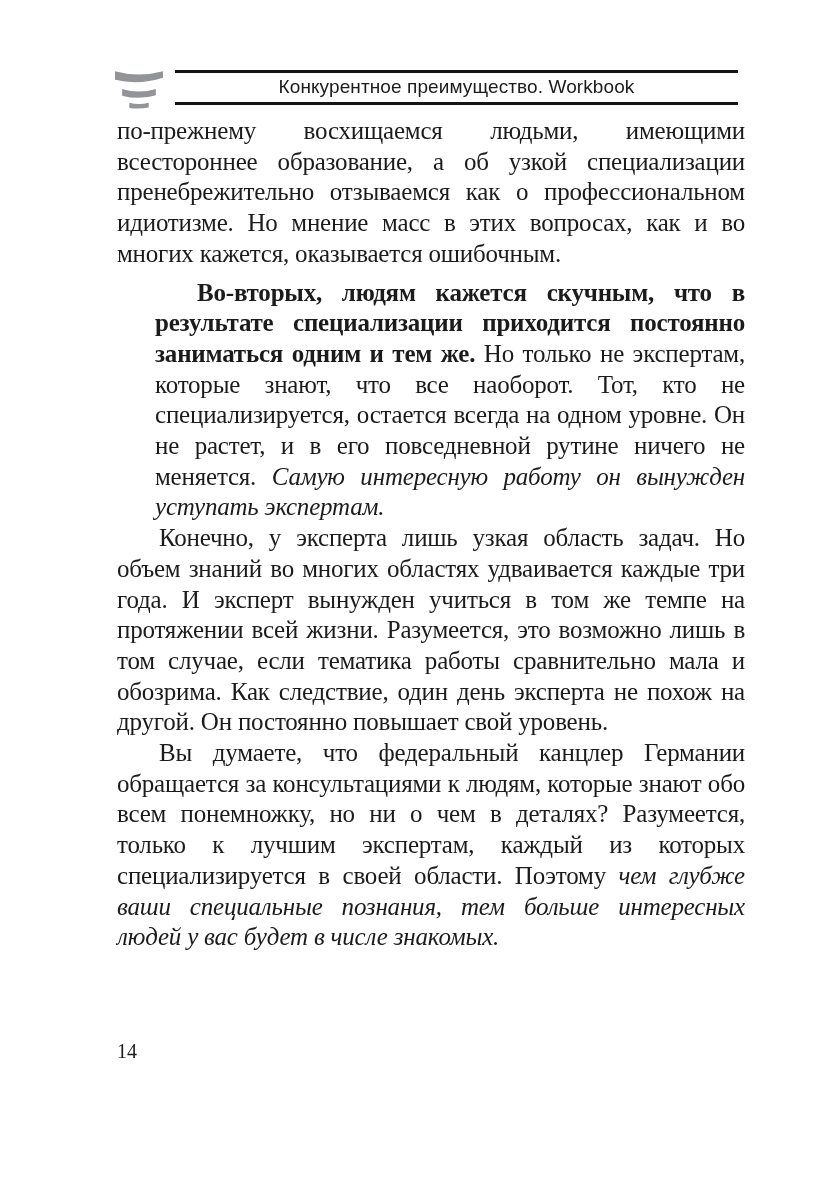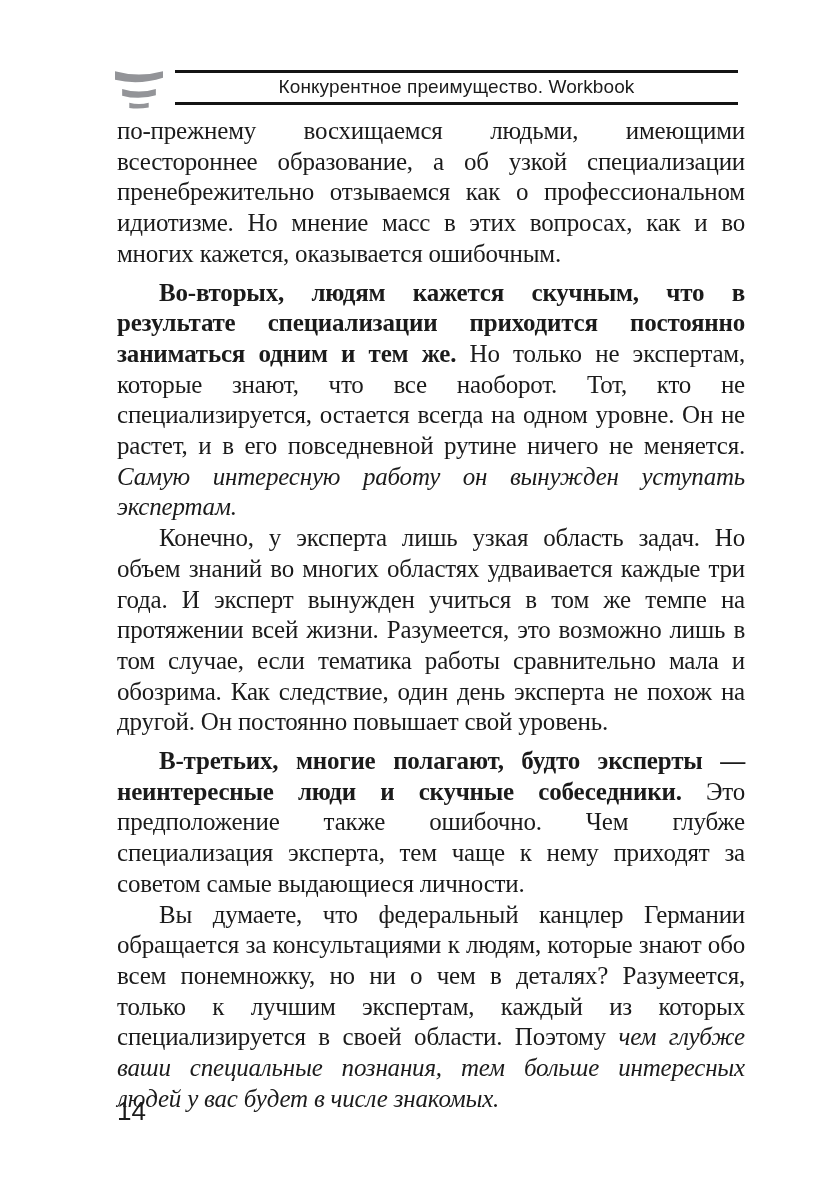--- a/index.html
+++ b/index.html
@@ -35,28 +35,28 @@
     position: absolute; left: 117px; top: 116px; width: 628px;
     text-align: justify;
     font-size: 25px;
     line-height: 30.7px;
     letter-spacing: -0.2px;
     color: var(--text, #1b1b1b);
     hyphens: auto; -webkit-hyphens: auto;
   }
   .text-block p { margin: 0; }
   .text-block p.indent { text-indent: 42px; }
-  .text-block p.spaced { margin-top: 8px; }
+  .text-block p.spaced { margin-top: 8px; margin-left: 38px; }
   .seg-regular { font-weight: 400; font-style: normal; }
   .seg-bold { font-weight: 700; font-style: normal; }
   .seg-italic { font-weight: 400; font-style: italic; }
   .page-number {
-    position: absolute; left: 117px; top: 1096px;
-    font-family: Liberation Sans, sans-serif;
-    font-size: 26px;
+    position: absolute; left: 117px; top: 1040px;
+    font-family: Liberation Serif, serif;
+    font-size: 20px;
     color: var(--text, #1b1b1b);
   }
 </style>
 </head>
 <body>
 
 <div class="page">
 
   <header>
     <div class="logo">
@@ -68,19 +68,18 @@
     </div>
     <div class="running-head">
       <span class="running-title">Конкурентное преимущество. Workbook</span>
     </div>
   </header>
 
   <main class="text-block">
       <p><span class="seg-regular">по-прежнему восхищаемся людьми, имеющими всестороннее образование, а об узкой специализации пренебрежительно отзываемся как о профессиональном идиотизме. Но мнение масс в этих вопросах, как и во многих кажется, оказывается ошибочным.</span></p>
       <p class="indent spaced"><span class="seg-bold">Во-вторых, людям кажется скучным, что в результате специализации приходится постоянно заниматься одним и тем же. </span><span class="seg-regular">Но только не экспертам, которые знают, что все наоборот. Тот, кто не специализируется, остается всегда на одном уровне. Он не растет, и в его повседневной рутине ничего не меняется. </span><span class="seg-italic">Самую интересную работу он вынужден уступать экспертам.</span></p>
       <p class="indent"><span class="seg-regular">Конечно, у эксперта лишь узкая область задач. Но объем знаний во многих областях удваивается каждые три года. И эксперт вынужден учиться в том же темпе на протяжении всей жизни. Разумеется, это возможно лишь в том случае, если тематика работы сравнительно мала и обозрима. Как следствие, один день эксперта не похож на другой. Он постоянно повышает свой уровень.</span></p>
-      <p class="indent spaced"><span class="seg-bold">В-третьих, многие полагают, будто эксперты — неинтересные люди и скучные собеседники. </span><span class="seg-regular">Это предположение также ошибочно. Чем глубже специализация эксперта, тем чаще к нему приходят за советом самые выдающиеся личности.</span></p>
       <p class="indent"><span class="seg-regular">Вы думаете, что федеральный канцлер Германии обращается за консультациями к людям, которые знают обо всем понемножку, но ни о чем в деталях? Разумеется, только к лучшим экспертам, каждый из которых специализируется в своей области. Поэтому </span><span class="seg-italic">чем глубже ваши специальные познания, тем больше интересных людей у вас будет в числе знакомых.</span></p>
     </main>
 
   <div class="page-number">14</div>
 
 </div>
 
 </body></html>

